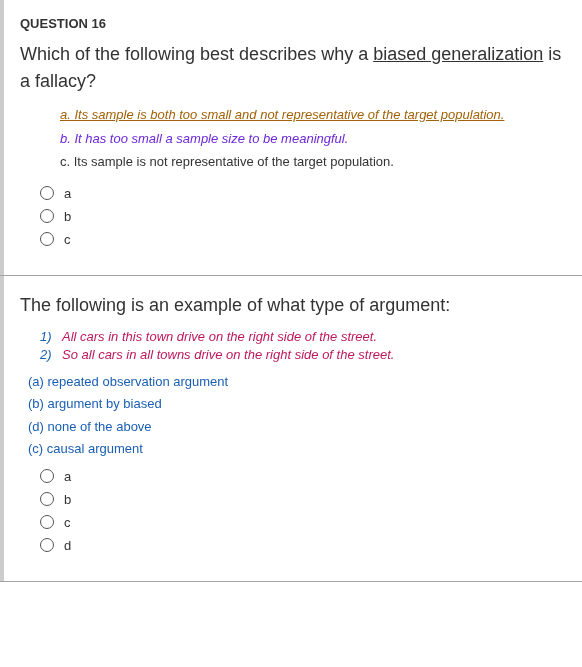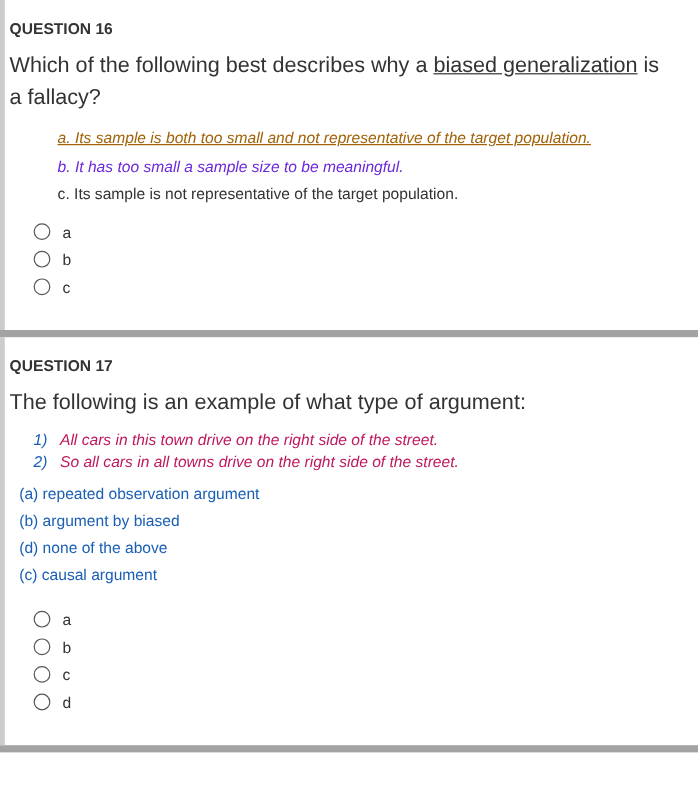--- a/index.html
+++ b/index.html
@@ -11,22 +11,22 @@
     body {
       font-family: Arial, sans-serif;
       font-size: 13px;
       background: #fff;
       color: #333;
       width: 582px;
       min-height: 667px;
     }
 
     .question-block {
-      padding: 16px 20px 20px 8px;
-      border-bottom: 6px solid #a3a3a3;
+      padding: 16px 20px 20px 20px;
+      border-bottom: 1px solid #a3a3a3;
       position: relative;
     }
 
     .question-block::before {
       content: '';
       position: absolute;
       left: 0;
       top: 0;
       bottom: 0;
       width: 4px;
@@ -106,21 +106,21 @@
       font-style: italic;
     }
 
     .numbered-item .num-text {
       color: #be185d;
       font-style: italic;
     }
 
     .lettered-options {
       margin-left: 8px;
-      margin-bottom: 20px;
+      margin-bottom: 10px;
     }
 
     .lettered-option {
       font-size: 13px;
       margin-bottom: 3px;
       color: #1a5fb4;
       line-height: 1.5;
     }
 
     .q16-options .option-item:first-child {
@@ -170,21 +170,20 @@
       <span class="radio-label">b</span>
     </div>
     <div class="radio-item">
       <span class="radio-circle"></span>
       <span class="radio-label">c</span>
     </div>
   </div>
 </div>
 
 <div class="question-block">
-  <div class="question-title">QUESTION 17</div>
 
   <div class="question-text">The following is an example of what type of argument:</div>
 
   <div class="numbered-list">
     <div class="numbered-item">
       <span class="num">1)</span>
       <span class="num-text">All cars in this town drive on the right side of the street.</span>
     </div>
     <div class="numbered-item">
       <span class="num">2)</span>

